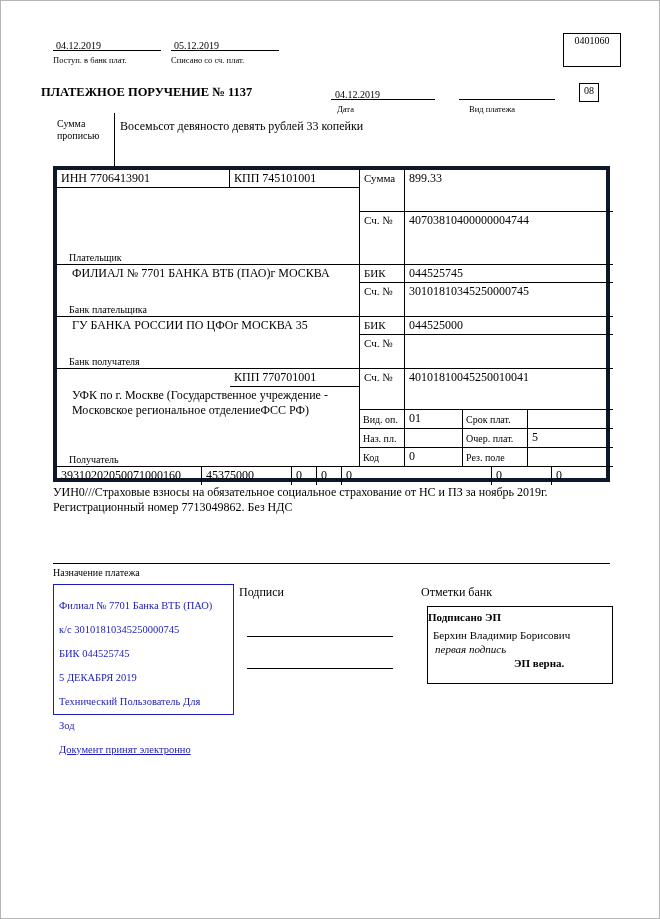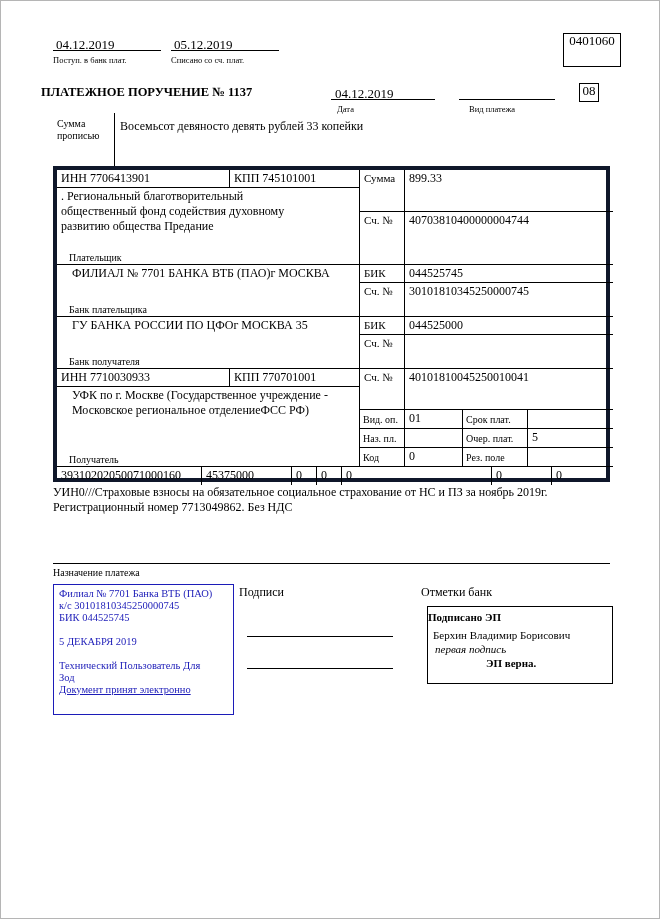--- a/index.html
+++ b/index.html
@@ -2,21 +2,21 @@
 <html><head>
 <meta charset="utf-8">
 <style>
   * { margin:0; padding:0; box-sizing:border-box; }
   html,body { background:#e8e8e8; }
   body { font-family:"Liberation Serif","DejaVu Serif",serif; color:#000; }
   .page { position:relative; width:660px; height:919px; background:#fff;
           border:1px solid #b5b5b5; overflow:hidden; margin:0; }
   .abs { position:absolute; }
   .t12 { font-size:12px; line-height:15px; }
-  .t11 { font-size:13px; line-height:14px; }
+  .t11 { font-size:10px; line-height:14px; }
   .t10 { font-size:10px; line-height:12px; }
   .t8  { font-size:8.5px; line-height:10px; }
   .b   { font-weight:bold; }
   .i   { font-style:italic; }
   .ctr { text-align:left; }
   .ul  { border-bottom:1px solid #000; }
   .vline { border-left:1px solid #000; width:0; }
   .box { border:1px solid #000; text-align:center; }
   .ptable { position:absolute; left:52px; top:165px; width:557px; height:316px;
             border:4px solid #0f172a; }
@@ -24,21 +24,21 @@
   .br { border-right:1px solid #000; }
   .bb { border-bottom:1px solid #000; }
   .lbl { font-size:11px; }
   .lbl10 { font-size:10px; padding-left:3px; padding-top:2px; }
   .seclabel { position:absolute; left:12px; bottom:1px; font-size:10px; line-height:11px; }
   .wrap250 { max-width:252px; }
   .wrap270 { max-width:272px;margin-left:11px; }
   .stamp { position:absolute; left:52px; top:583px; width:181px; height:131px;
            border:1px solid #1c1cb8; color:#1c1cb8; font-size:10.5px; line-height:12px;
            padding:3px 5px; }
-  .stamp-line { white-space:nowrap; }
+  .stamp-line { white-space:nowrap;margin-top:12px; }
   .stamp-gap { margin-top:12px; }
   .stamp-underline { text-decoration:underline; }
   .esign-box { position:absolute; left:426px; top:605px; width:186px; height:78px;
                border:1px solid #000; font-size:11px; line-height:13px; }
 </style>
 </head>
 <body>
 
 <div class="page">
 
@@ -70,35 +70,33 @@
   <div class="abs t10" style="left:56px;top:117px">Сумма</div>
   <div class="abs t10" style="left:56px;top:129px">прописью</div>
   <div class="abs t12" style="left:119px;top:118px;width:480px">Восемьсот девяносто девять рублей 33 копейки</div>
 
   <div class="ptable">
 
     <div class="cell br bb" style="left:0;top:0;width:173px;height:18px">ИНН 7706413901</div>
     <div class="cell br bb" style="left:173px;top:0;width:130px;height:18px">КПП 745101001</div>
 
     <div class="cell br bb" style="left:0;top:18px;width:303px;height:77px">
-      <div class="wrap250">. Региональный благотворительный общественный фонд содействия духовному развитию общества Предание</div>
       <div class="seclabel">Плательщик</div>
     </div>
 
     <div class="cell br bb" style="left:0;top:95px;width:303px;height:52px">
       <div class="wrap270">ФИЛИАЛ № 7701 БАНКА ВТБ (ПАО)г МОСКВА</div>
       <div class="seclabel">Банк плательщика</div>
     </div>
 
     <div class="cell br bb" style="left:0;top:147px;width:303px;height:52px">
       <div class="wrap270">ГУ БАНКА РОССИИ ПО ЦФОг МОСКВА 35</div>
       <div class="seclabel">Банк получателя</div>
     </div>
 
-    <div class="cell br bb" style="left:0;top:199px;width:173px;height:18px">ИНН 7710030933</div>
     <div class="cell br bb" style="left:173px;top:199px;width:130px;height:18px">КПП 770701001</div>
 
     <div class="cell br bb" style="left:0;top:217px;width:303px;height:80px">
       <div class="wrap270">УФК по г. Москве (Государственное учреждение - Московское региональное отделениеФСС РФ)</div>
       <div class="seclabel">Получатель</div>
     </div>
 
     <div class="cell br bb lbl" style="left:303px;top:0;width:45px;height:42px">Сумма</div>
     <div class="cell bb" style="left:348px;top:0;width:208px;height:42px">899.33</div>
 
@@ -161,16 +159,16 @@
   <div class="abs t12 ctr" style="left:238px;top:584px;width:150px">Подписи</div>
   <div class="abs ul" style="left:246px;top:624px;width:146px;height:12px"></div>
   <div class="abs ul" style="left:246px;top:656px;width:146px;height:12px"></div>
 
   <div class="abs t12 ctr" style="left:420px;top:584px;width:192px">Отметки банк</div>
 
   <div class="esign-box">
     <div class="b ctr" style="margin-top:4px">Подписано ЭП</div>
     <div style="margin:5px 0 0 5px">Берхин Владимир Борисович</div>
     <div class="i" style="margin:1px 0 0 7px">первая подпись</div>
-    <div class="b" style="margin:1px 0 0 58px">ЭП верна.</div>
+    <div class="b" style="margin:1px 0 0 86px">ЭП верна.</div>
   </div>
 
 </div>
 
 </body></html>

